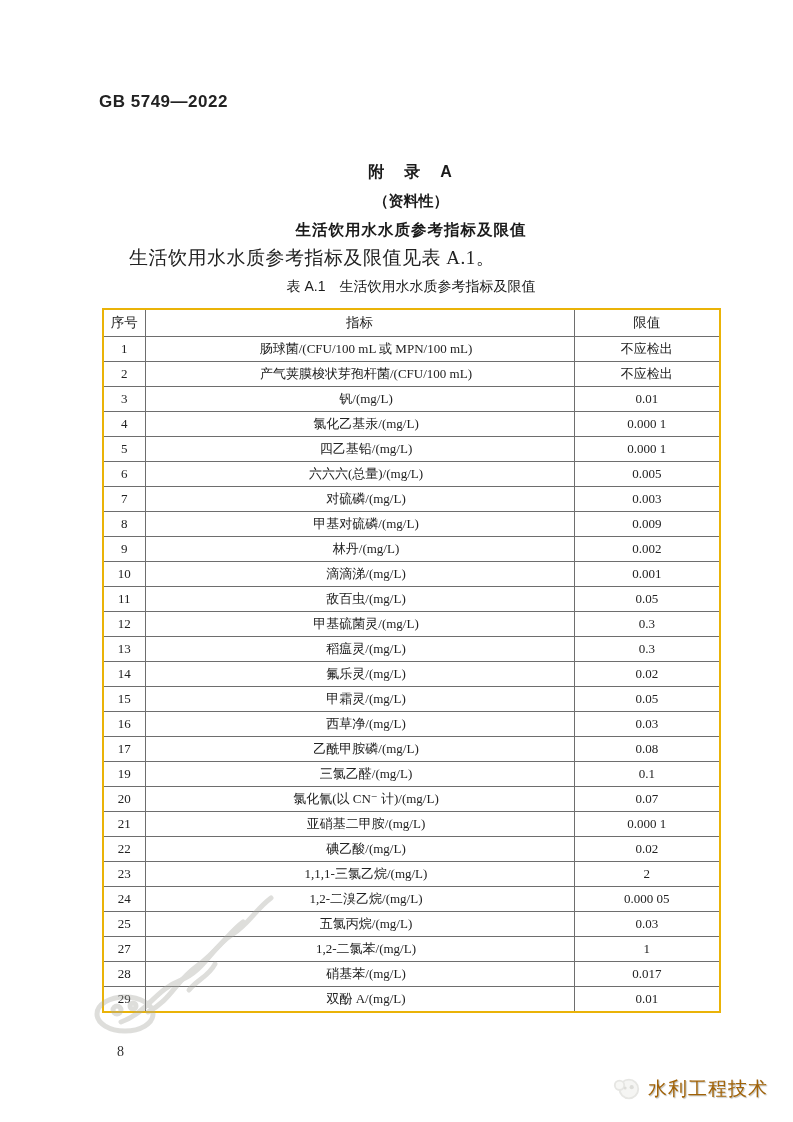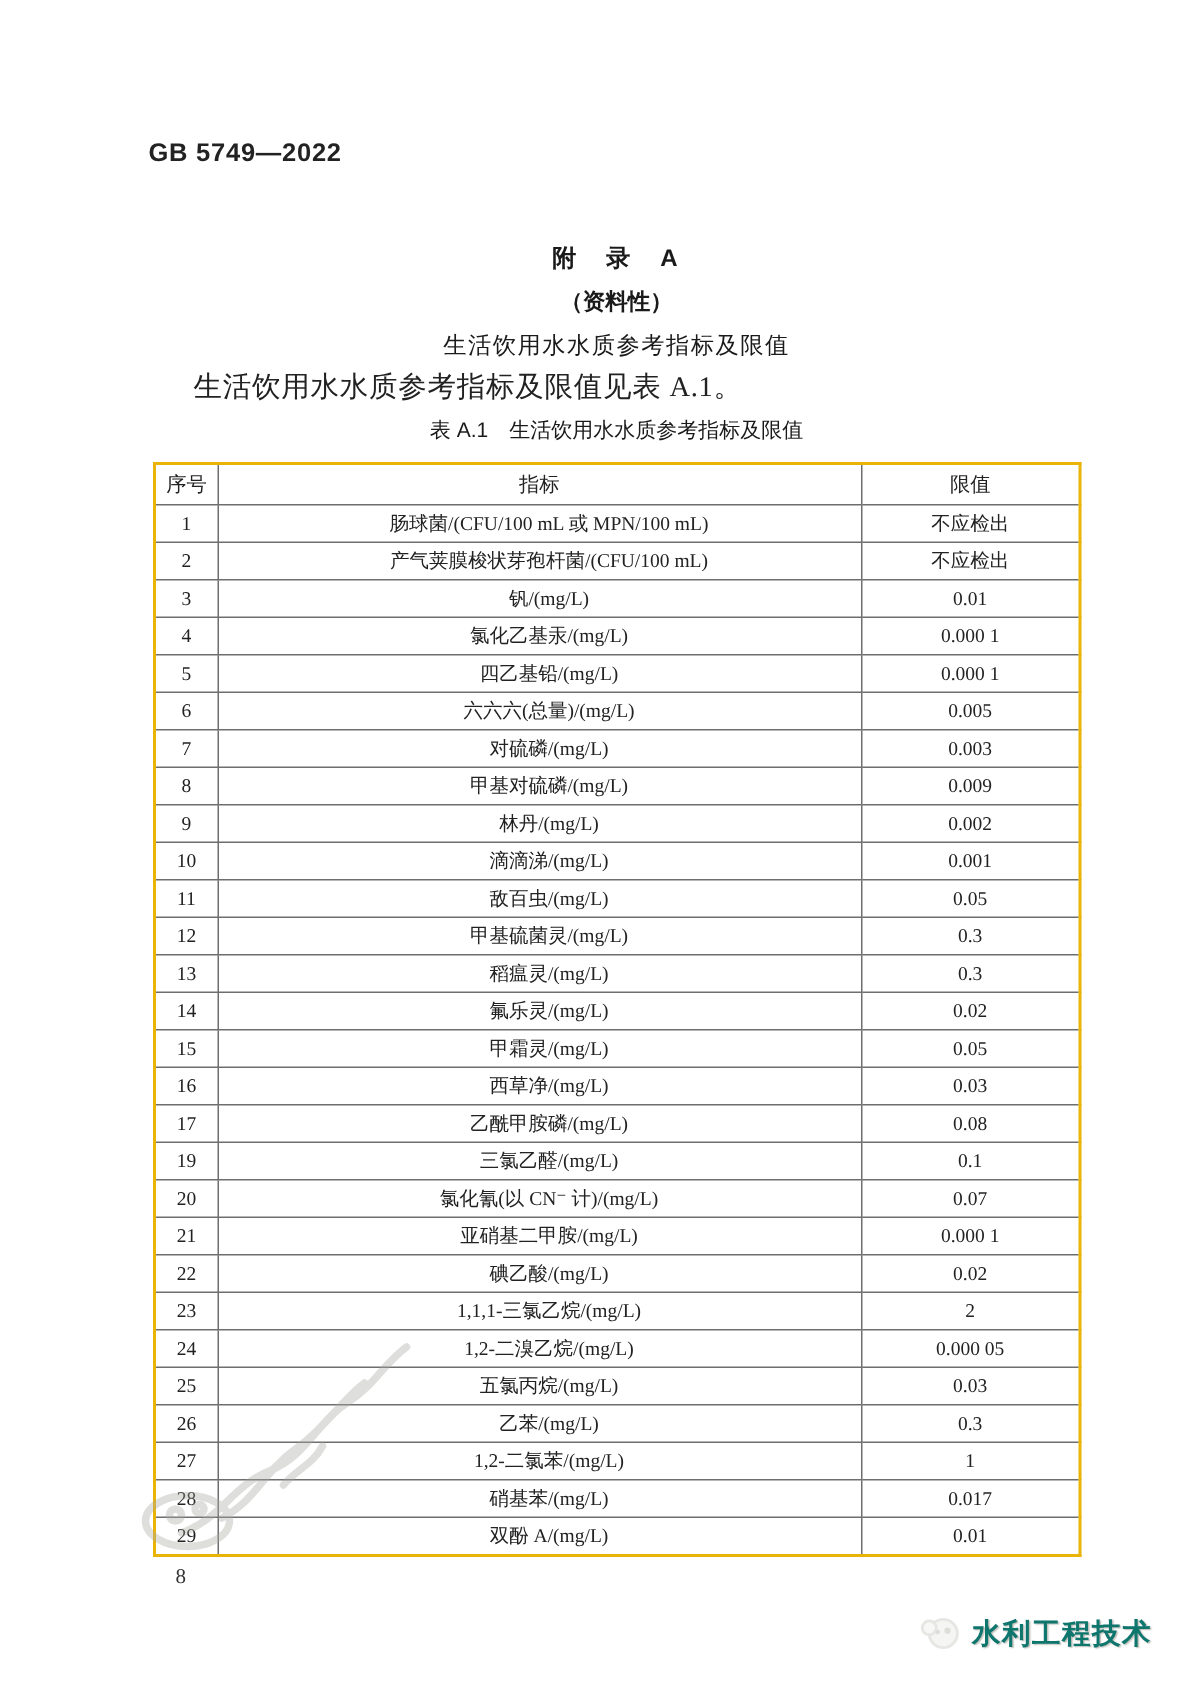--- a/index.html
+++ b/index.html
@@ -13,21 +13,21 @@
     position:absolute; left:99px; top:88px;
     font-family:"Liberation Sans","DejaVu Sans",sans-serif;
     font-weight:bold; font-size:17px; letter-spacing:0.5px; color:#222;
   }
   .title-block {
     position:absolute; left:103px; top:158px; width:616px; text-align:center;
     font-family:"Liberation Sans","DejaVu Sans",sans-serif; color:#1a1a1a;
   }
   .appendix-title   { font-weight:bold; font-size:16px; letter-spacing:2px; margin-bottom:9px; }
   .appendix-class   { font-weight:bold; font-size:15px; margin-bottom:9px; }
-  .appendix-heading { font-weight:normal; font-size:15.5px; letter-spacing:1px; }
+  .appendix-heading { font-weight:bold; font-size:15.5px; letter-spacing:1px; }
   .intro {
     position:absolute; left:129px; top:241px; font-size:19px; color:#222; letter-spacing:0.5px;
   }
   .table-caption {
     position:absolute; left:103px; top:274px; width:616px; text-align:center;
     font-family:"Liberation Sans","DejaVu Sans",sans-serif;
     font-weight:normal; font-size:14px; color:#1a1a1a;
   }
   table.main {
     position:absolute; left:102px; top:304px; width:617px;
@@ -51,22 +51,22 @@
   .scribble {
     position:absolute; left:93px; top:858px; width:215px; height:180px;
     pointer-events:none;
   }
   .brand-mark {
     position:absolute; left:612px; top:1070px; display:flex; align-items:center; gap:6px;
   }
   .brand-icon { width:30px; height:30px; opacity:0.75; }
   .brand-text {
     font-family:"Liberation Sans","DejaVu Sans",sans-serif;
-    font-weight:bold; font-size:19px; letter-spacing:1px;
-    color:#0f766e;
+    font-weight:normal; font-size:19px; letter-spacing:1px;
+    color:#a16207;
     text-shadow:1px 1px 1px #bdbdb7, -1px -1px 0 #ffffff;
   }
 </style>
 </head>
 <body>
 
 <div class="page" data-name="document-page">
 
   <div class="doc-code" data-name="standard-code">GB 5749—2022</div>
 
@@ -208,25 +208,20 @@
           <td data-name="cell-seq">24</td>
           <td data-name="cell-indicator">1,2-二溴乙烷/(mg/L)</td>
           <td data-name="cell-limit">0.000 05</td>
         </tr>
         <tr data-name="table-row">
           <td data-name="cell-seq">25</td>
           <td data-name="cell-indicator">五氯丙烷/(mg/L)</td>
           <td data-name="cell-limit">0.03</td>
         </tr>
         <tr data-name="table-row">
-          <td data-name="cell-seq">26</td>
-          <td data-name="cell-indicator">乙苯/(mg/L)</td>
-          <td data-name="cell-limit">0.3</td>
-        </tr>
-        <tr data-name="table-row">
           <td data-name="cell-seq">27</td>
           <td data-name="cell-indicator">1,2-二氯苯/(mg/L)</td>
           <td data-name="cell-limit">1</td>
         </tr>
         <tr data-name="table-row">
           <td data-name="cell-seq">28</td>
           <td data-name="cell-indicator">硝基苯/(mg/L)</td>
           <td data-name="cell-limit">0.017</td>
         </tr>
         <tr data-name="table-row">

